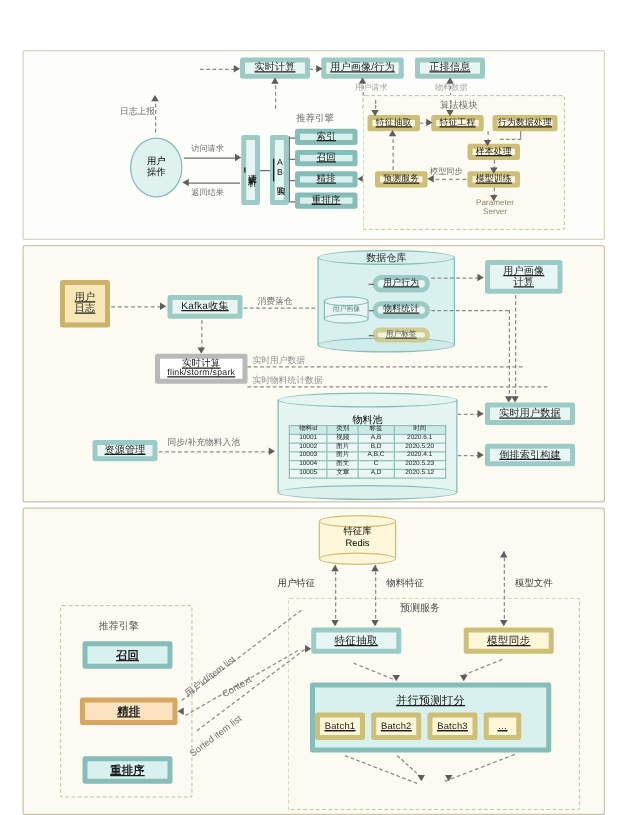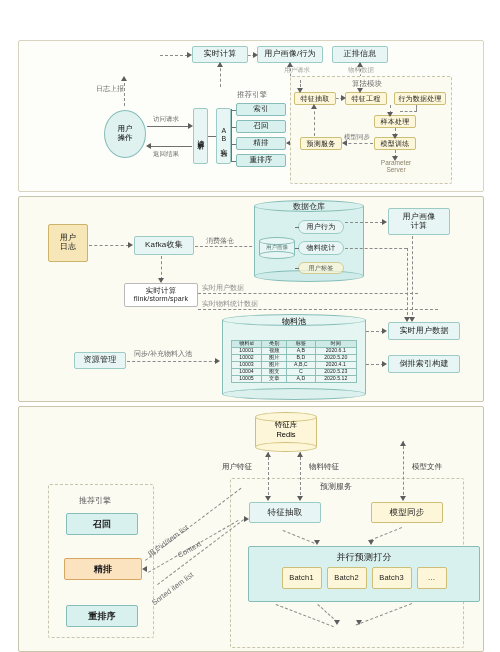--- a/index.html
+++ b/index.html
@@ -23,25 +23,26 @@
   .panel.plain{background:#fdfdfa;border-color:#d8d4c0;}
 
   .node{
     position:absolute;
     box-sizing:border-box;
     display:flex;
     align-items:center;
     justify-content:center;
     text-align:center;
     line-height:1.12;
-    border:1px solid #0369a1;
+    border:4px solid #0369a1;
     background:#d6efec;
     color:#1b1b1b;
     border-radius:2px;
     letter-spacing:.2px;
+    text-decoration:underline;
   }
   .node.cyan{background:#d9f1ee;border-color:#86bdb8;}
   .node.cyan-pale{background:#e7f6f4;border-color:#9ccbc6;}
   .node.yellow{background:#fdf6d8;border-color:#cdbf78;}
   .node.yellow-deep{background:#f7e7b8;border-color:#cbb36a;}
   .node.orange{background:#fbe3c0;border-color:#d7a761;}
   .node.white{background:#ffffff;border-color:#b9b9b9;}
   .node.vert{writing-mode:vertical-rl;text-orientation:upright;letter-spacing:1px;}
 
   .ellipse{
@@ -322,21 +323,21 @@
     <span>资源管理</span>
   </div>
   <div class="cap-lbl" style="left:134px;top:349px;font-size:7px;">同步/补充物料入池</div>
   <div class="ln h" style="left:127px;top:361px;width:90px;"></div>
   <div class="arw r" style="left:215px;top:358px;"></div>
 
   <div class="cyl" style="left:222px;top:314px;width:144px;height:86px;">
     <div class="body" style="background:#e4f5f2;"></div>
     <div class="top" style="background:#e4f5f2;"></div>
     <div class="bot" style="background:#dcf0ed;"></div>
-    <div class="cap" style="font-size:8px;top:2px;">物料池</div>
+    <div class="cap" style="font-size:8px;top:16px;">物料池</div>
   </div>
 
   <table class="tbl" style="left:231px;top:340px;width:126px;font-size:5.2px;">
     <thead>
       <tr>
         <th style="width:30px;">物料id</th>
         <th style="width:26px;">类别</th>
         <th style="width:28px;">标签</th>
         <th style="width:42px;">时间</th>
       </tr>
@@ -405,23 +406,23 @@
   <div class="arw d" style="left:400px;top:496px;"></div>
   <div class="arw u" style="left:400px;top:441px;"></div>
 
   <div class="node cyan-pale" style="left:249px;top:502px;width:72px;height:21px;font-size:8.5px;">
     <span>特征抽取</span>
   </div>
   <div class="node yellow" style="left:371px;top:502px;width:72px;height:21px;font-size:8.5px;">
     <span>模型同步</span>
   </div>
 
-  <div class="node cyan" style="left:248px;top:546px;width:232px;height:56px;display:block;padding:0;">
+  <div class="node cyan" style="left:248px;top:546px;width:193px;height:56px;display:block;padding:0;">
     <div style="text-align:center;font-size:9px;padding-top:5px;">并行预测打分</div>
-    <div style="display:flex;gap:5px;justify-content:center;padding-top:5px;">
+    <div style="display:flex;gap:5px;justify-content:flex-start;padding-top:5px;">
       <div class="node yellow" style="position:static;width:40px;height:22px;font-size:7.5px;">
         <span>Batch1</span>
       </div>
       <div class="node yellow" style="position:static;width:40px;height:22px;font-size:7.5px;">
         <span>Batch2</span>
       </div>
       <div class="node yellow" style="position:static;width:40px;height:22px;font-size:7.5px;">
         <span>Batch3</span>
       </div>
       <div class="node yellow" style="position:static;width:30px;height:22px;font-size:7.5px;">

